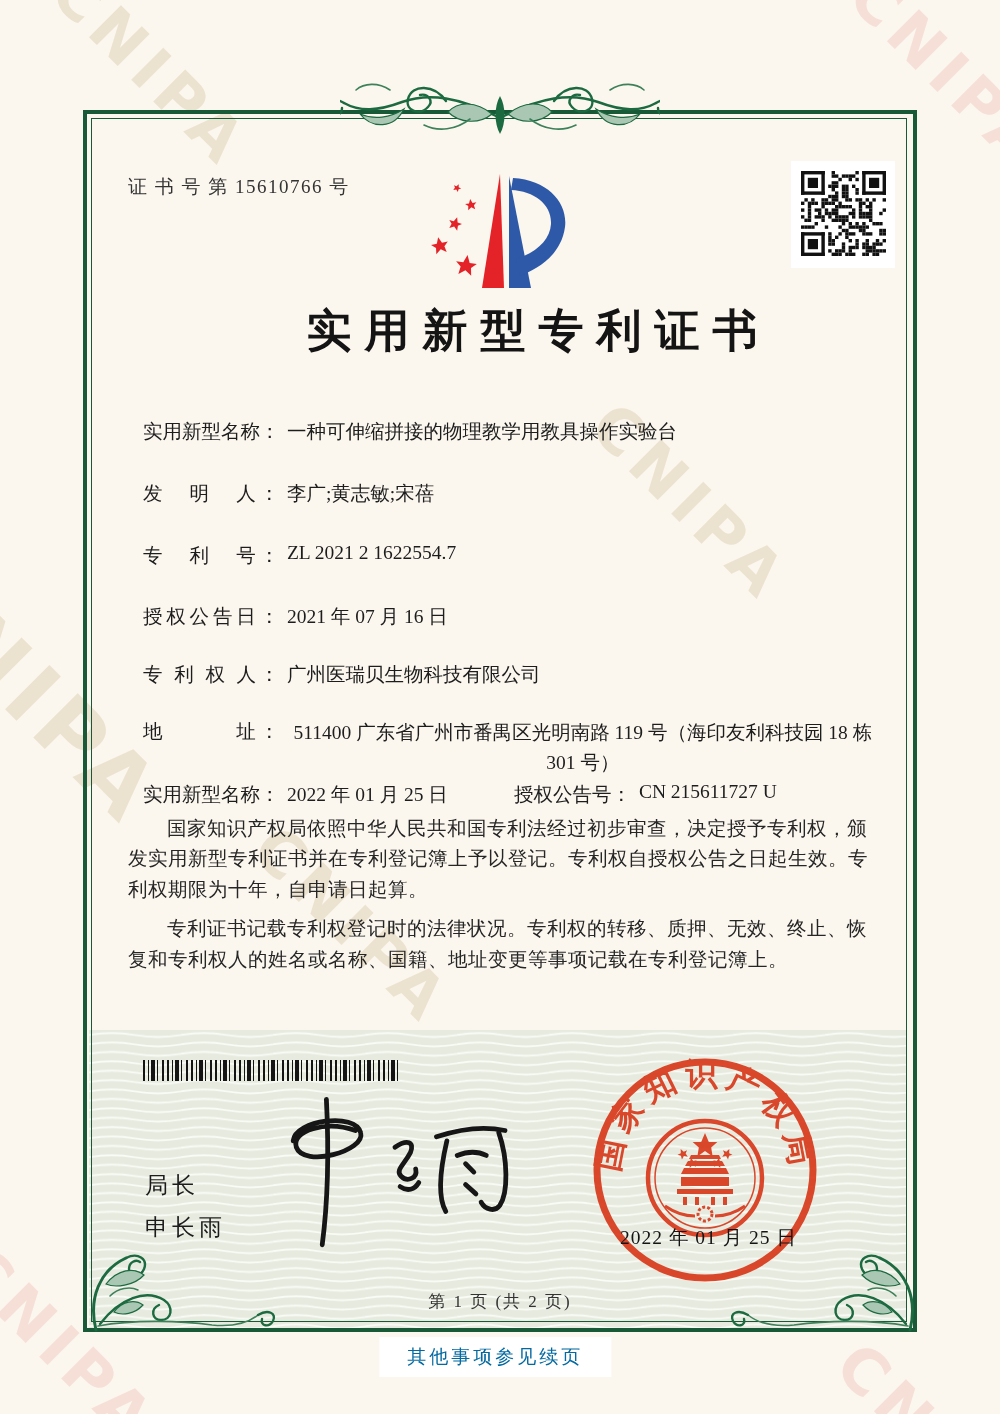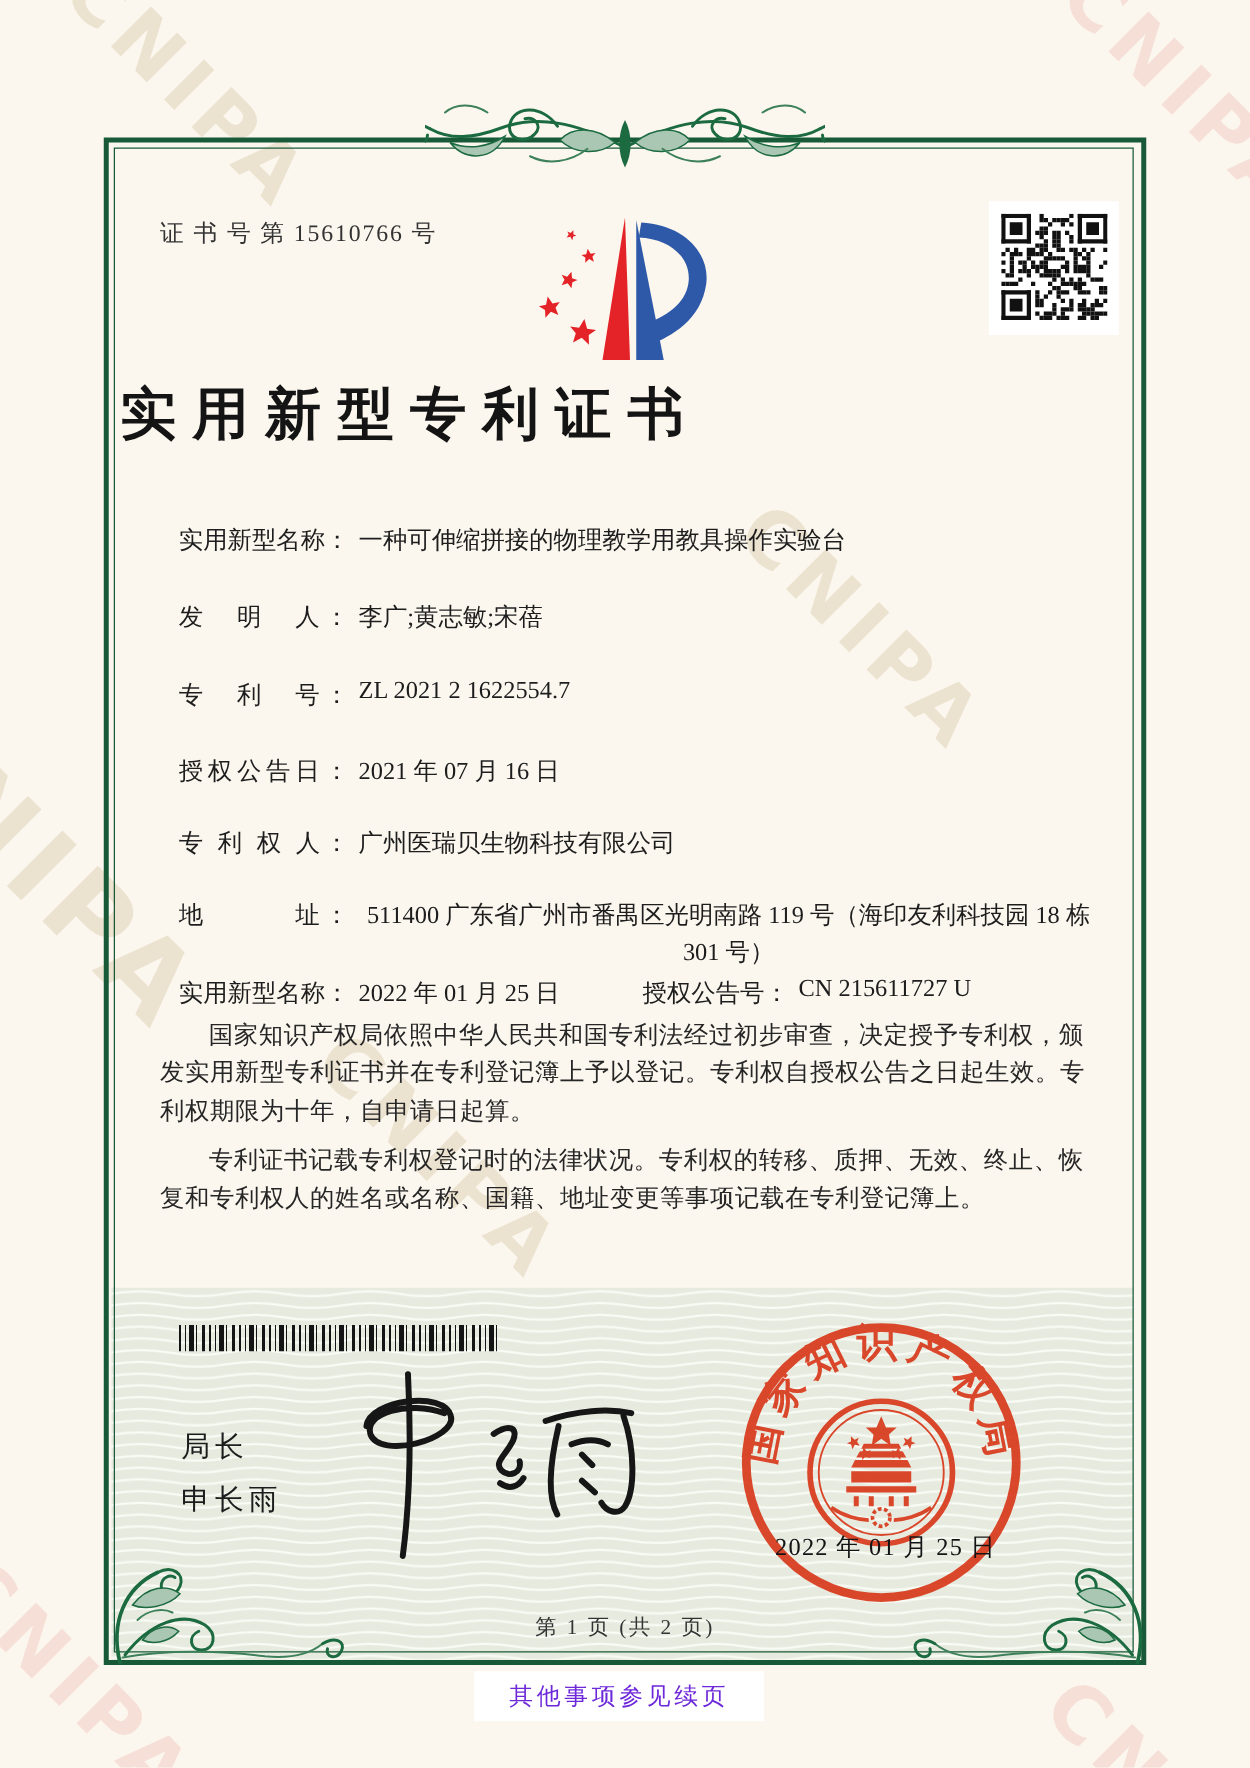--- a/index.html
+++ b/index.html
@@ -15,50 +15,50 @@
       border:4px solid #185a38;z-index:3;}
   .border-inner{position:absolute;left:91px;top:118px;width:814px;height:1202px;
       border:1px solid #185a38;z-index:3;}
   
   .band{position:absolute;left:89px;top:1030px;z-index:2;}
   
   .cert-no{position:absolute;left:128px;top:174px;font-size:19px;letter-spacing:1.5px;color:#333;z-index:5;}
   .qr-box{position:absolute;left:791px;top:161px;width:104px;height:107px;background:#fff;z-index:4;}
   #qr{position:absolute;left:801px;top:171px;z-index:5;}
   .logo{position:absolute;left:424px;top:170px;z-index:5;}
-  .title{position:absolute;left:83px;top:301px;width:834px;
-      font-size:45px;font-weight:bold;letter-spacing:13px;text-indent:13px;color:#141414;z-index:5;}
+  .title{position:absolute;left:83px;top:301px;width:834px;text-align:center;
+      font-size:45px;font-weight:bold;letter-spacing:13px;text-indent:13px;color:#141414;z-index:5;padding-left:32px;}
   
   .field{position:absolute;left:143px;font-size:19.5px;color:#1d1d1d;z-index:5;white-space:nowrap;}
   .flabel{display:inline-block;width:136px;text-align:justify;text-align-last:justify;
       vertical-align:top;}
   .fvalue{display:inline-block;margin-left:3px;vertical-align:top;}
   .fvalue.wrap{white-space:normal;width:592px;line-height:1.55;text-align:center;}
   .pair2{position:absolute;left:371px;top:0;}
   .pair2 .flabel{width:auto;text-align:left;text-align-last:auto;}
   
   .legal{position:absolute;left:128px;top:814px;width:746px;font-size:19.5px;
       line-height:1.56;letter-spacing:0.5px;color:#262626;z-index:5;}
   .legal p{margin:0 0 9px 0;text-indent:2em;}
   
   .barcode{position:absolute;left:143px;top:1060px;width:257px;height:21px;z-index:5;
       background:repeating-linear-gradient(90deg,#141414 0 2px,transparent 2px 5px,
       #141414 5px 6px,transparent 6px 8px,#141414 8px 12px,transparent 12px 14px,
       #141414 14px 15px,transparent 15px 19px,#141414 19px 21px,transparent 21px 24px);}
   .signer{position:absolute;left:145px;font-size:23px;z-index:5;color:#1c1c1c;
-      font-family:"Liberation Sans", sans-serif;letter-spacing:4px;}
+      font-family:"Liberation Sans", sans-serif;letter-spacing:4px;margin-top:28px;}
   .signature{position:absolute;left:262px;top:1086px;z-index:6;}
   .seal{position:absolute;left:589px;top:1054px;z-index:5;opacity:0.93;}
   .seal-date{position:absolute;left:620px;top:1224px;width:180px;font-size:19.5px;
       letter-spacing:1px;color:#141414;z-index:7;}
   .page-num{position:absolute;left:83px;top:1290px;width:834px;text-align:center;
       font-size:17px;color:#333;letter-spacing:2px;z-index:5;}
   .note-box{position:absolute;left:50%;top:1337px;transform:translateX(-52%);
       background:#ffffff;padding:7px 28px;font-size:19px;letter-spacing:3px;
-      color:#6d28d9;z-index:5;}
+      color:#0369a1;z-index:5;}
   
   .orn{position:absolute;z-index:6;}
   .orn-top{left:340px;top:66px;}
   .orn-bl{left:84px;top:1226px;}
   .orn-br{left:712px;top:1226px;transform:scaleX(-1);}
   .st{fill:none;stroke:#1c6a40;stroke-width:2.4;stroke-linecap:round;}
   .st2{fill:none;stroke:#3d8059;stroke-width:1.6;stroke-linecap:round;}
   .st3{fill:none;stroke:#1c6a40;stroke-width:3;stroke-linecap:round;}
   .lf{fill:#a9c7b3;stroke:#1c6a40;stroke-width:1.2;}
   .lfd{fill:#1c6a40;}

